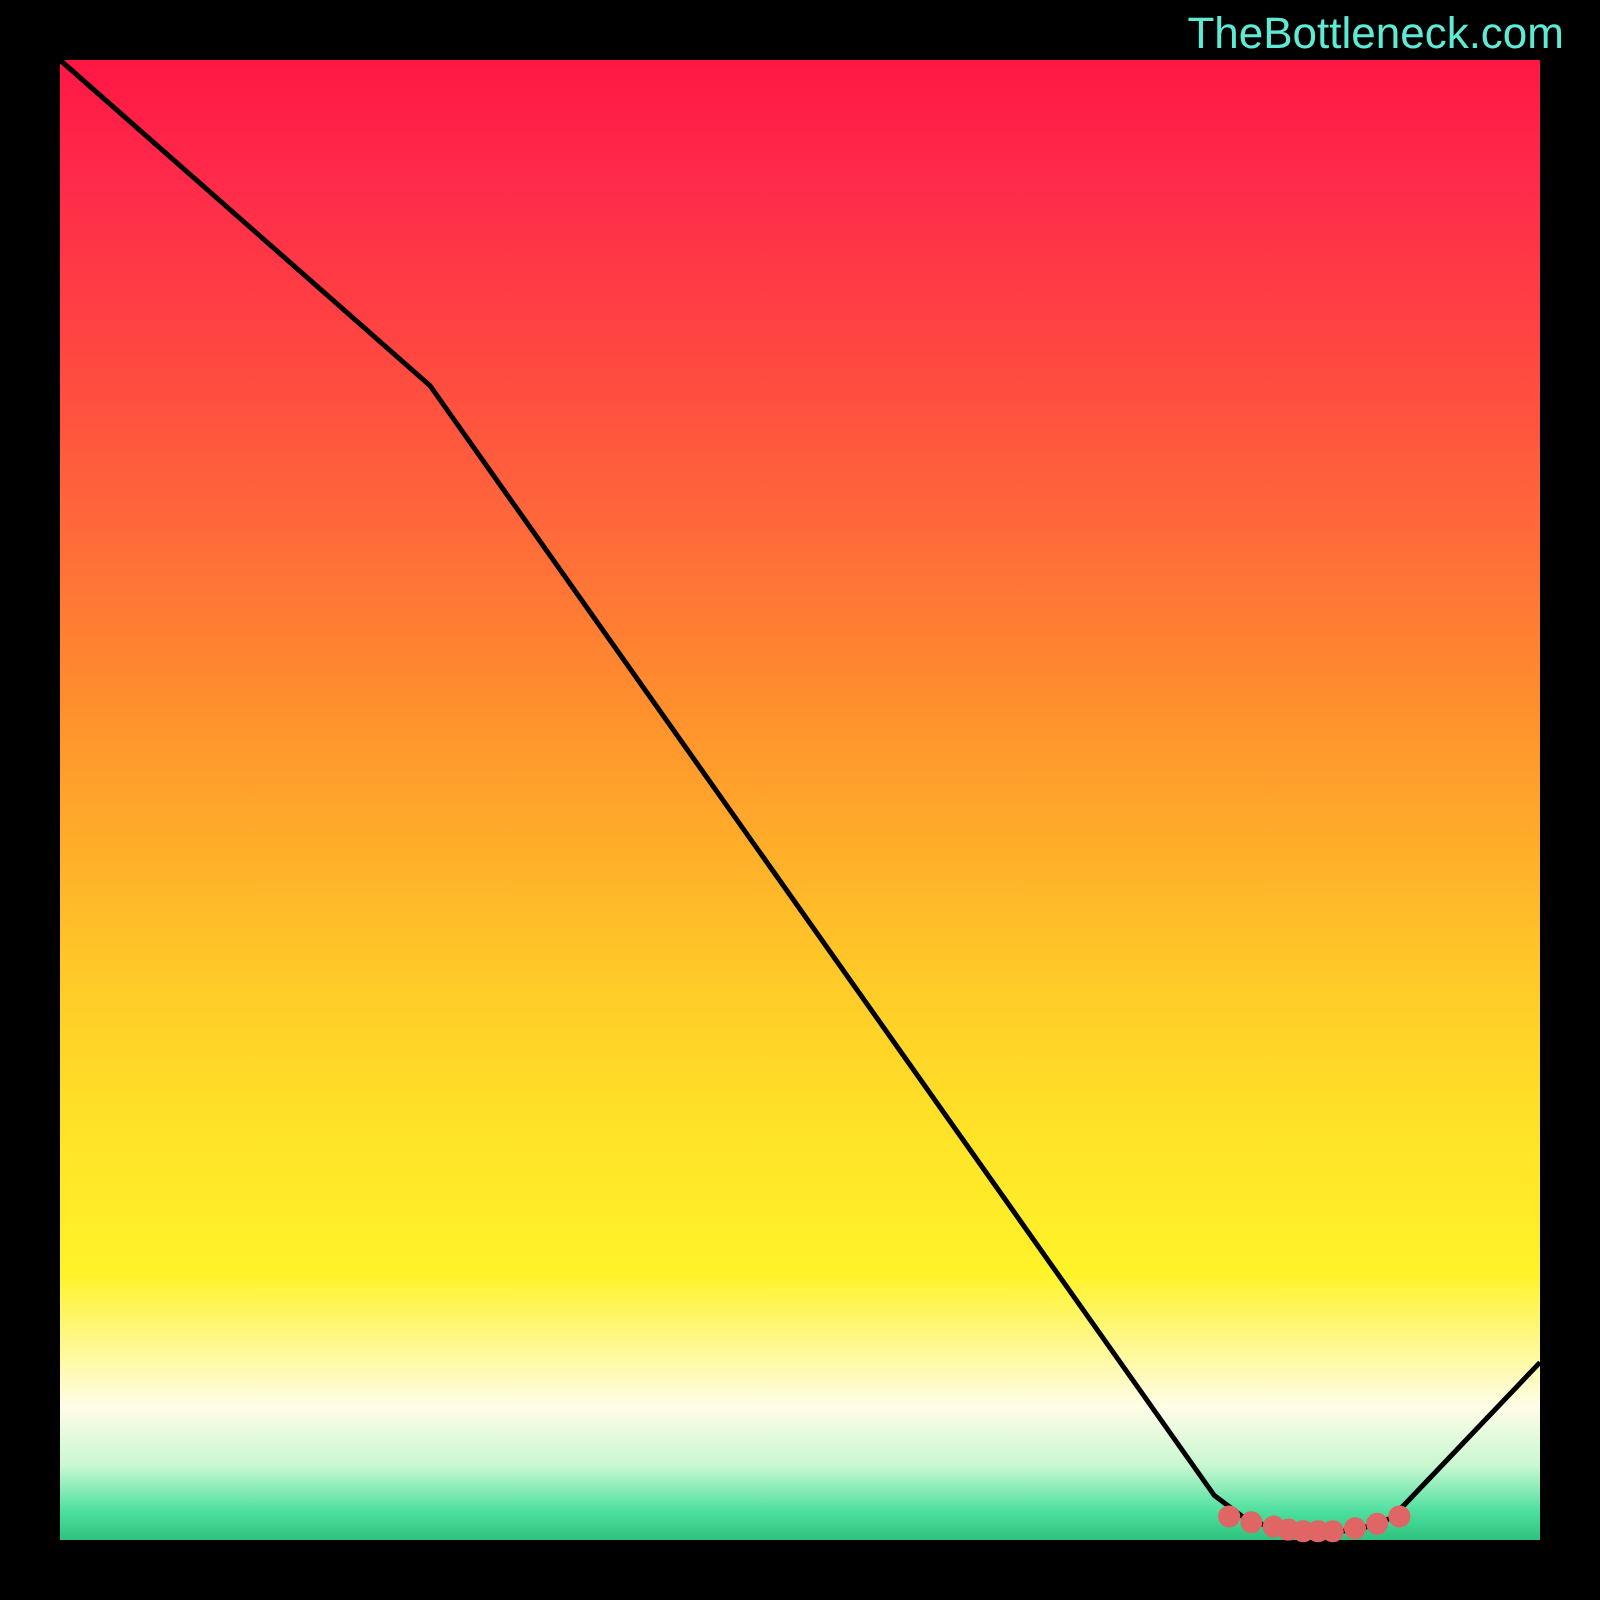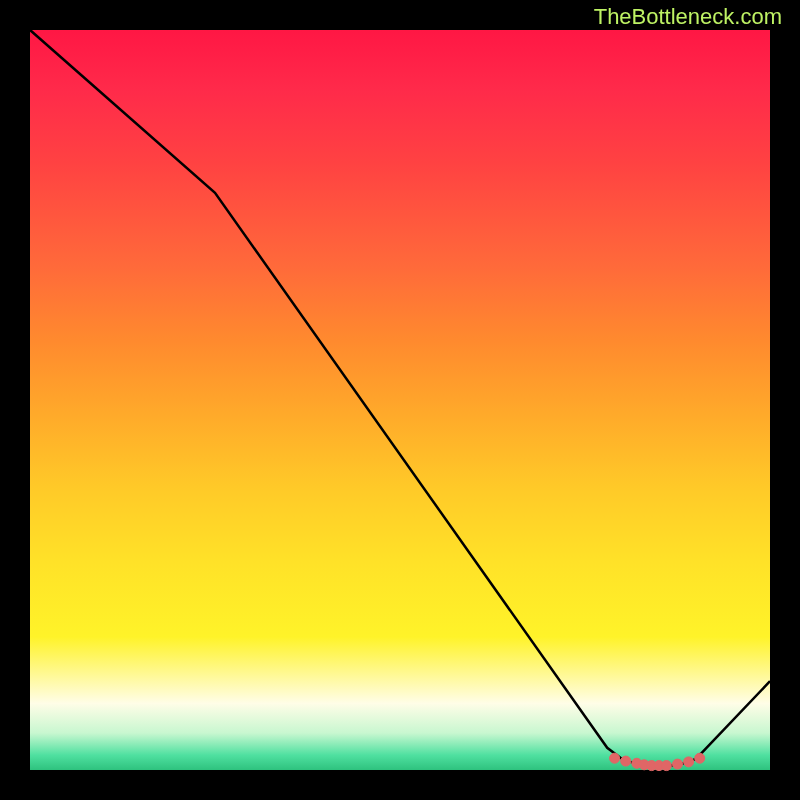--- a/index.html
+++ b/index.html
@@ -7,21 +7,21 @@
     width: 800px;
     height: 800px;
     background: #000;
     position: relative;
     font-family: Arial, Helvetica, sans-serif;
   }
   .watermark {
     position: absolute;
     top: 4px;
     right: 18px;
-    color: #bef264;
+    color: #5eead4;
     font-size: 22px;
     font-weight: 500;
     z-index: 3;
   }
   .plot-area {
     position: absolute;
     left: 30px;
     top: 30px;
     width: 740px;
     height: 740px;

